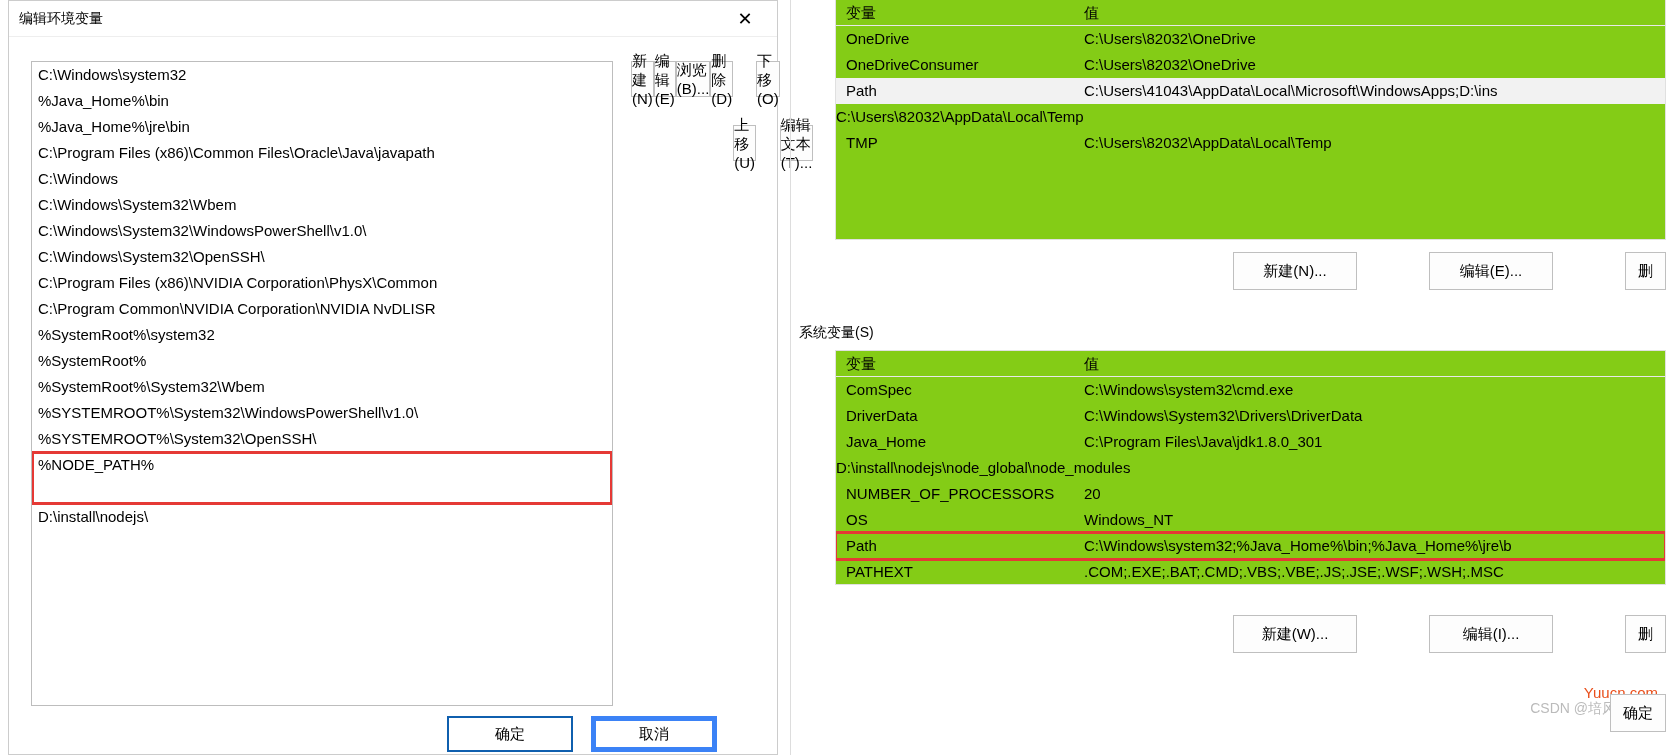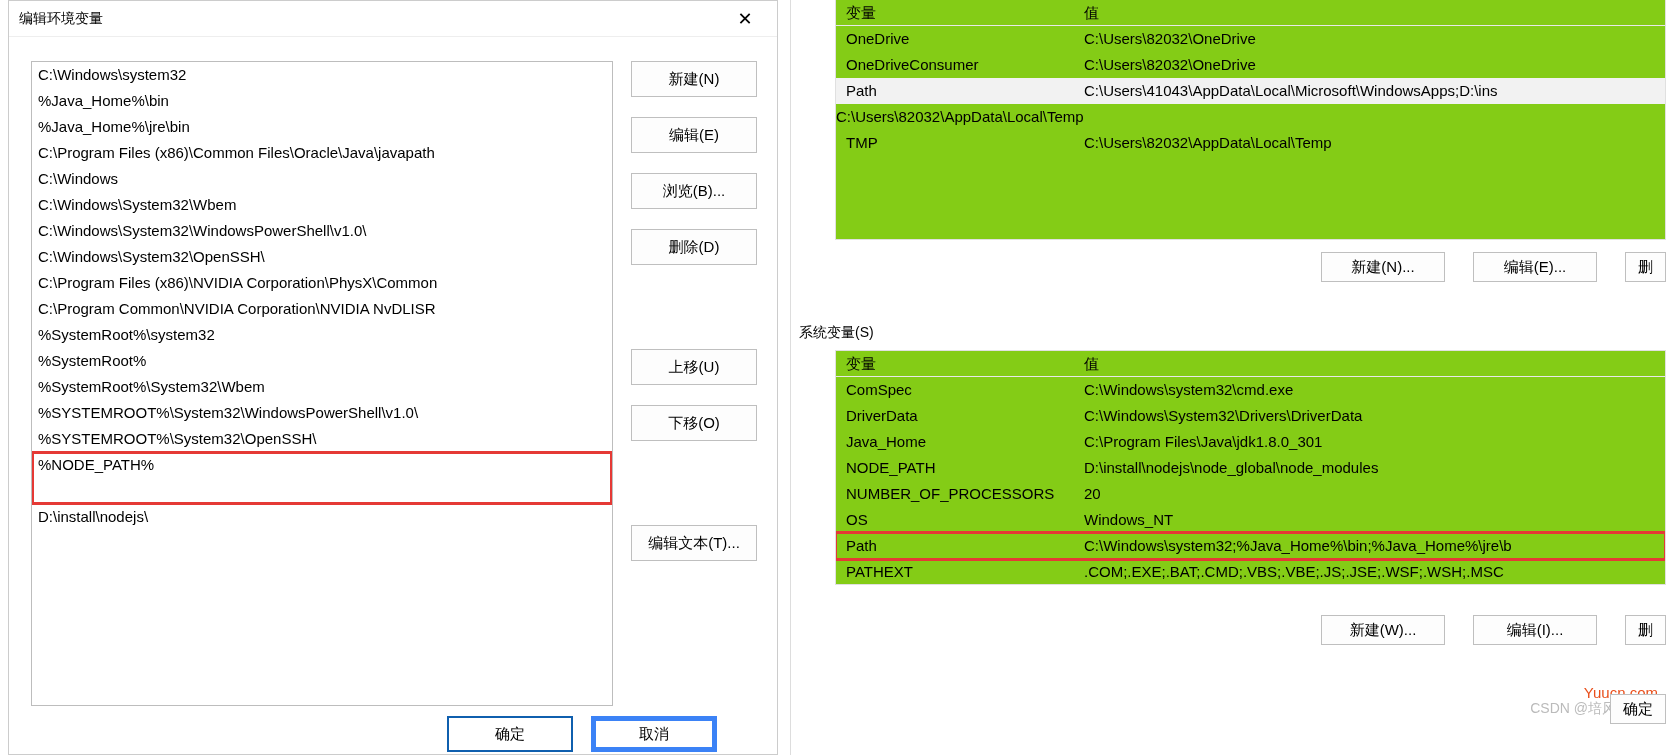--- a/index.html
+++ b/index.html
@@ -60,21 +60,22 @@
   }
   .path-row.hl {
     outline: 3px solid #e53935;
     outline-offset: -2px;
     height: 52px; 
     line-height: 26px;
   }
   .btn-col {
     width: 126px;
     display: flex;
-    flex-direction: column;
+    flex-direction: row;
+    justify-content: space-between;
   }
   .btn {
     height: 36px;
     border: 1px solid #bfbfbf;
     background: #fdfdfd;
     font-size: 15px;
     cursor: pointer;
     margin-bottom: 20px;
     display: flex;
     align-items: center;
@@ -141,29 +142,30 @@
   .rbtn-row {
     position: absolute;
     right: 0;
     display: flex;
     gap: 28px;
   }
   .rbtn-row.top { top: 252px; }
   .rbtn-row.bottom { top: 615px; }
   .rbtn {
     min-width: 124px;
-    height: 30px;
+    height: 38px;
     border: 1px solid #bfbfbf;
     background: #fdfdfd;
     display: flex;
     align-items: center;
     justify-content: center;
     padding: 0 12px;
     font-size: 15px;
     cursor: pointer;
+    margin-left: 44px;
   }
   .watermark {
     position: absolute;
     right: 8px;
     color: #e94f1b;
     font-size: 15px;
     margin-top: 28px;
   }
   .watermark2 {
     position: absolute;
@@ -262,21 +264,20 @@
       </div>
       <div class="grow">
         <div class="c1">DriverData</div>
         <div class="c2">C:\Windows\System32\Drivers\DriverData</div>
       </div>
       <div class="grow">
         <div class="c1">Java_Home</div>
         <div class="c2">C:\Program Files\Java\jdk1.8.0_301</div>
       </div>
       <div class="grow">
-        <div class="c1">NODE_PATH</div>
         <div class="c2">D:\install\nodejs\node_global\node_modules</div>
       </div>
       <div class="grow">
         <div class="c1">NUMBER_OF_PROCESSORS</div>
         <div class="c2">20</div>
       </div>
       <div class="grow">
         <div class="c1">OS</div>
         <div class="c2">Windows_NT</div>
       </div>

